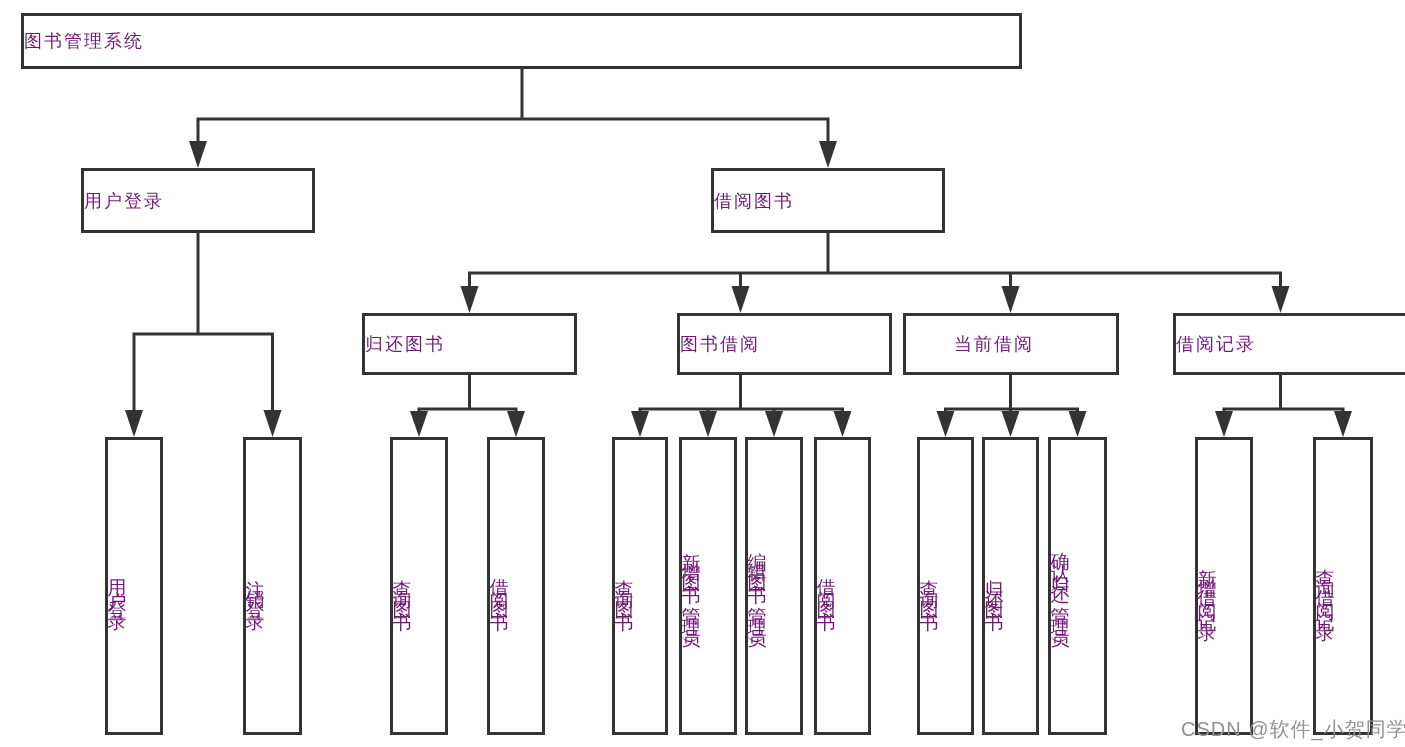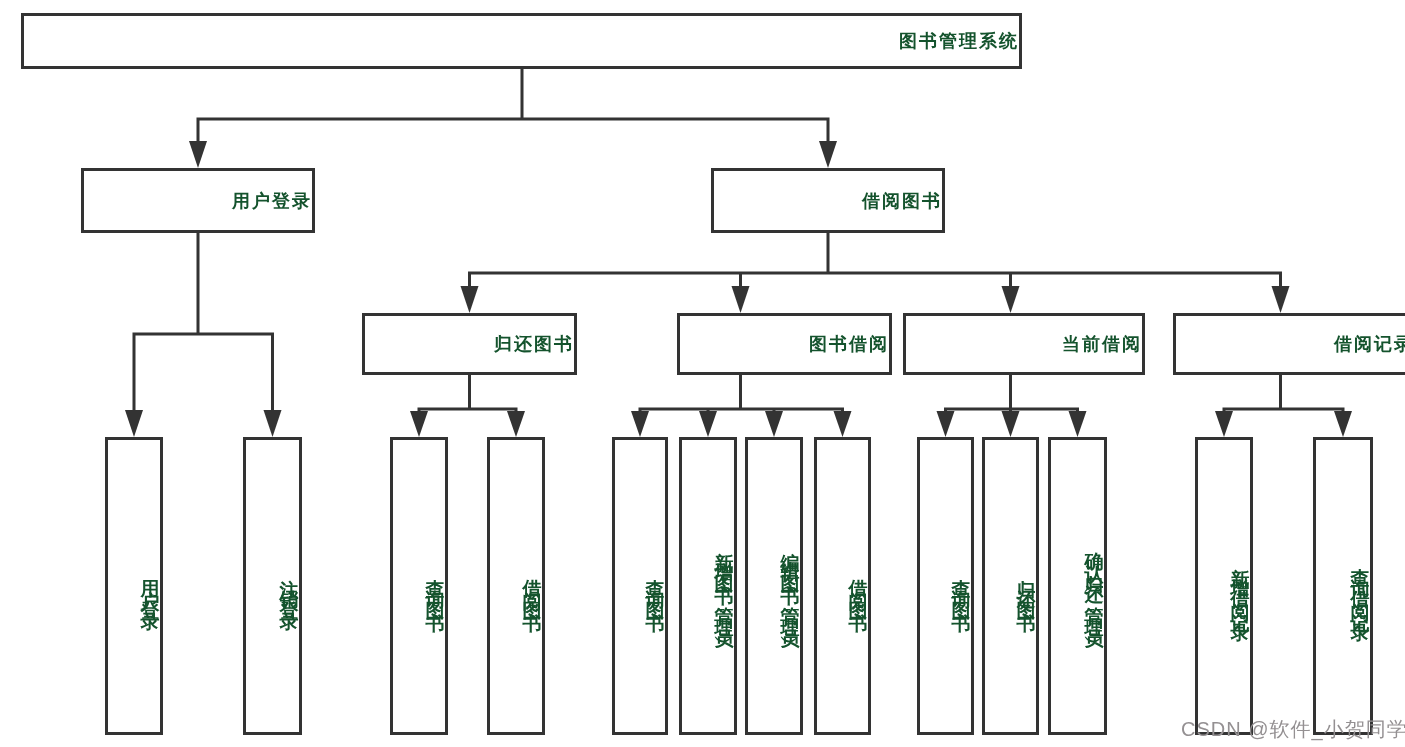--- a/index.html
+++ b/index.html
@@ -7,37 +7,36 @@
     position:relative;
     width:1405px;height:747px;
     background:#ffffff;
     font-family:"Liberation Sans","DejaVu Sans",sans-serif;
     overflow:hidden;
   }
   .wires{position:absolute;left:0;top:0;width:1405px;height:747px;}
   .node{
     position:absolute;box-sizing:border-box;
     border:3px solid #333333;background:#ffffff;
-    display:flex;align-items:center;justify-content:flex-end;
-    color:#14532d;
-    font-weight:bold;
+    display:flex;align-items:center;justify-content:flex-start;
+    color:#701a75;
   }
   .h-node span{font-size:18px;letter-spacing:2px;white-space:nowrap;}
   .v-node span{
     writing-mode:vertical-rl;text-orientation:mixed;
     font-size:19px;line-height:1;letter-spacing:11px;
     white-space:nowrap;
   }
   
   .n-root   {left:21px;  top:13px;  width:1001px;height:56px;}
   .n-login  {left:81px;  top:168px; width:234px; height:65px;}
   .n-mgmt   {left:711px; top:168px; width:234px; height:65px;}
   .n-l3a    {left:362px; top:313px; width:215px; height:62px;}
   .n-l3b    {left:633px; top:313px; width:215px; height:62px;margin-left:44px;}
-  .n-l3c    {left:903px; top:313px; width:242px; height:62px;}
+  .n-l3c    {left:903px; top:313px; width:216px; height:62px;padding-left:48px;}
   .n-l3d    {left:1173px;top:313px; width:244px; height:62px;}
   .leaf     {top:437px;  height:298px;}
   .f-u1{left:105px;width:58px;}
   .f-u2{left:243px;width:59px;}
   .f-n1{left:390px;width:58px;}
   .f-n2{left:487px;width:58px;}
   .f-b1{left:612px;width:56px;}
   .f-b2{left:679px;width:58px;}
   .f-b3{left:745px;width:58px;}
   .f-b4{left:814px;width:57px;}

